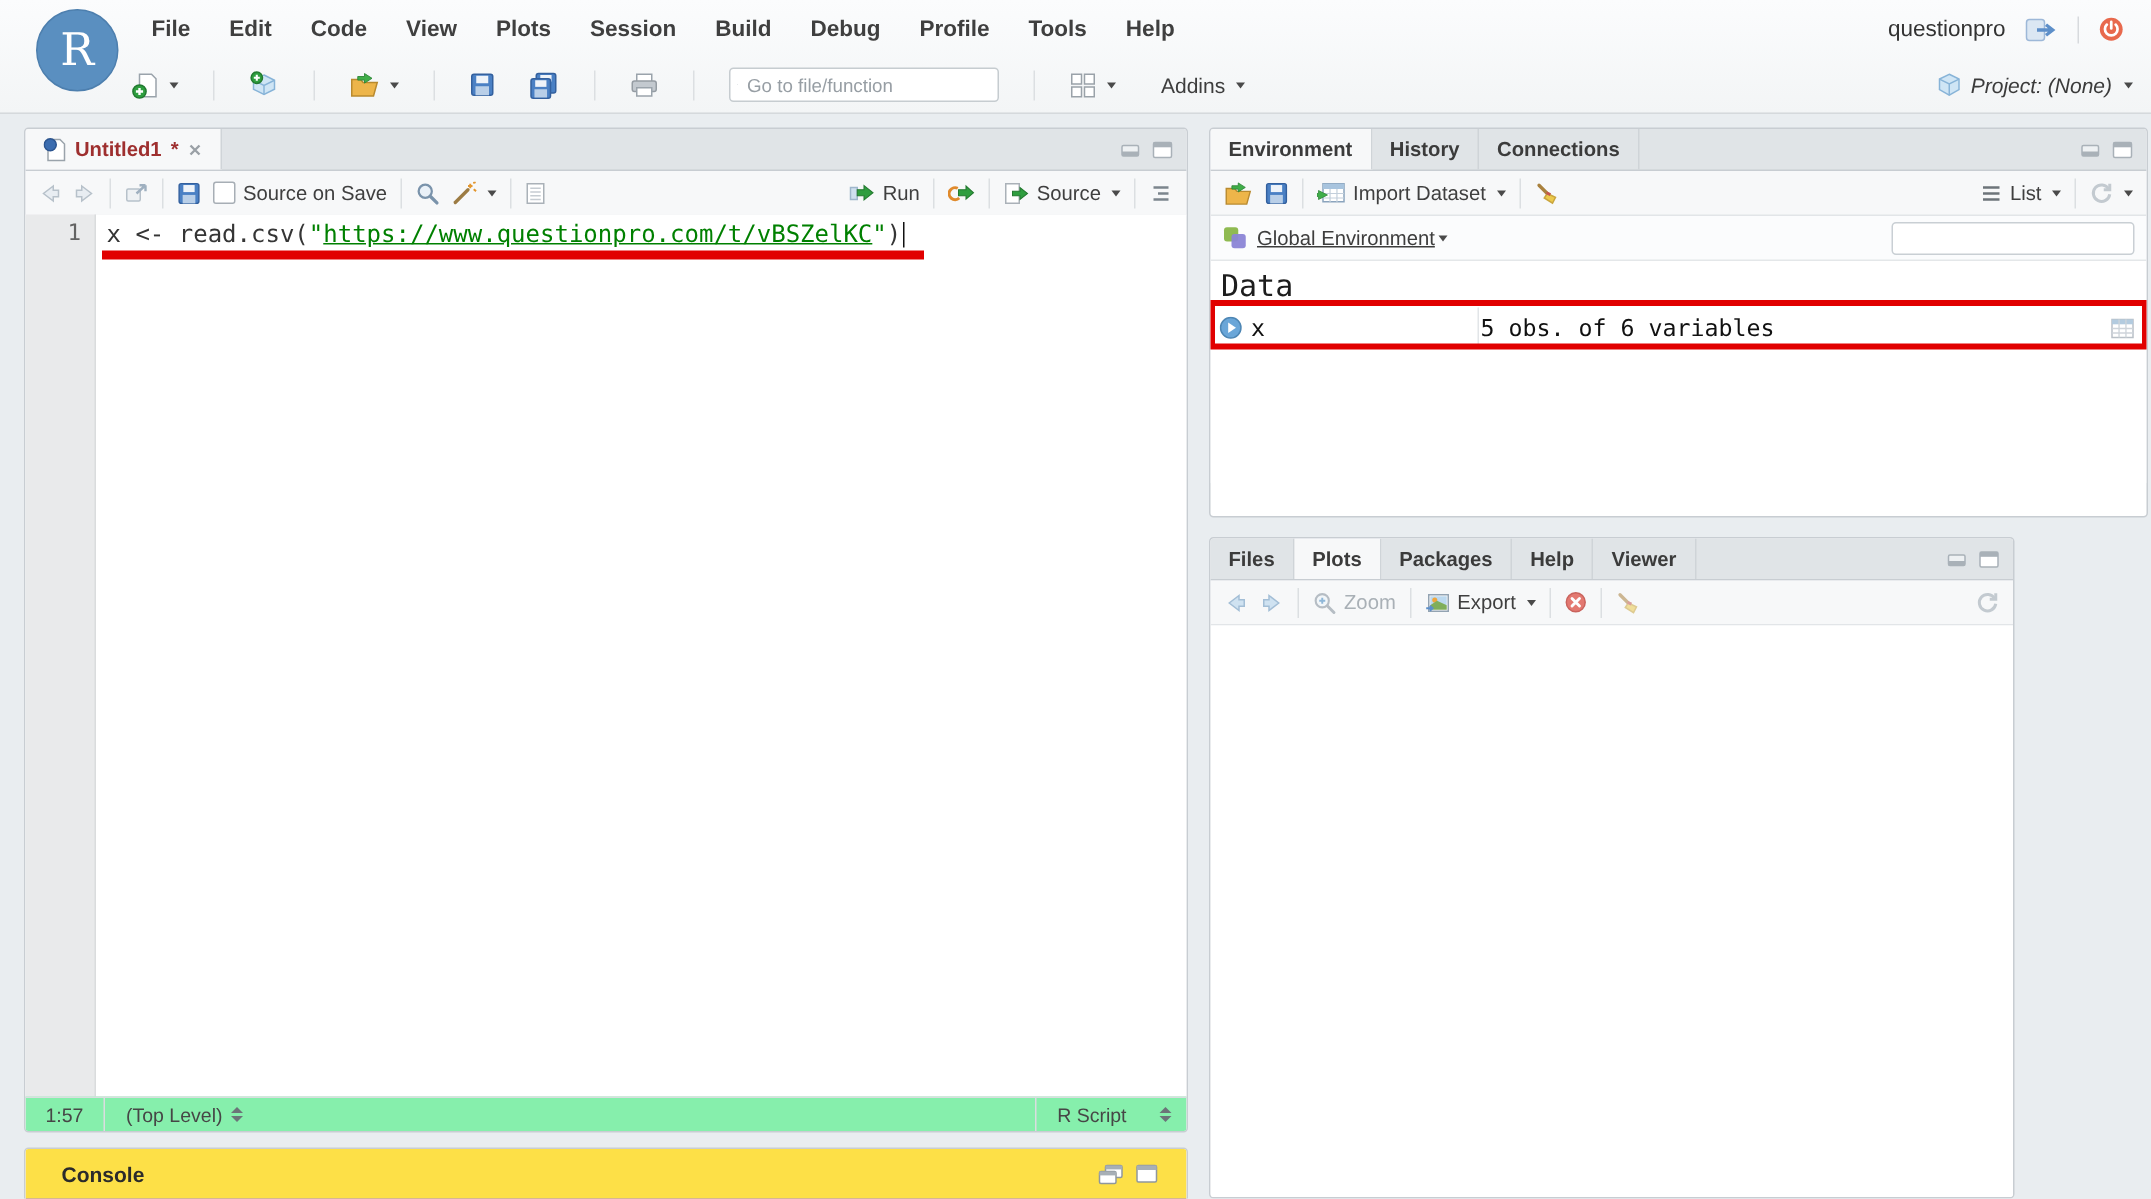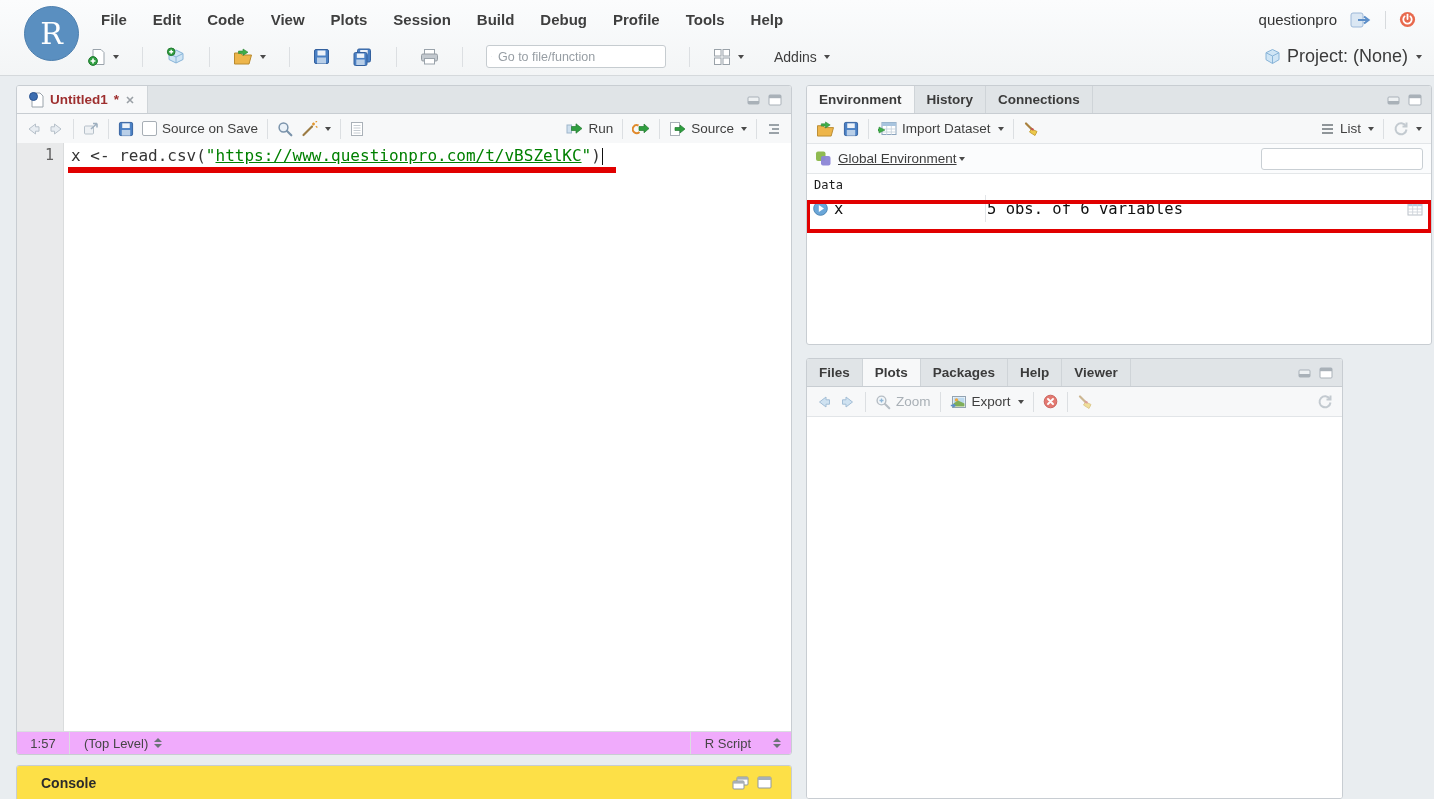--- a/index.html
+++ b/index.html
@@ -23,21 +23,21 @@
   .sep{width:1px;height:20px;background:#dcdfe2;margin:0 5px;}
   .caret{width:0;height:0;border-left:3.5px solid transparent;border-right:3.5px solid transparent;
          border-top:4.5px solid #4a4a4a;margin-left:2px;}
   .goto-wrap{display:flex;align-items:center;width:170px;height:21px;background:#fff;
              border:1px solid #c6ccd0;border-radius:3px;margin:0 4px;padding:0 4px;gap:4px;}
   .goto-input{border:none;outline:none;flex:1;font-size:12.5px;color:#555;
               font-family:"Liberation Sans",sans-serif;background:transparent;}
   .goto-input::placeholder{color:#979ea4;}
   .tool-label{font-size:14px;color:#3d3d3d;}
   .project{position:absolute;right:12px;top:39px;height:35px;display:flex;align-items:center;gap:6px;}
-  .project-label{font-size:18px;color:#3b3b3b;}
+  .project-label{font-size:14px;color:#3b3b3b;font-style:italic;}
   
   .pane{position:absolute;background:#fff;border:1px solid #c8cdd2;border-radius:3px;
         box-sizing:border-box;overflow:hidden;}
   #source-pane{left:16px;top:85px;width:776px;height:670px;}
   #console-pane{left:16px;top:765px;width:776px;height:60px;}
   #env-pane{left:806px;top:85px;width:626px;height:260px;}
   #files-pane{left:806px;top:358px;width:537px;height:441px;}
   .tabstrip{height:27px;display:flex;align-items:stretch;background:#e0e4e7;
             border-bottom:1px solid #c8cdd2;}
   .tab{display:flex;align-items:center;gap:6px;padding:0 12px;font-size:13.5px;
@@ -57,21 +57,21 @@
   .lineno{font-family:"DejaVu Sans Mono",monospace;font-size:15px;color:#636363;
           text-align:right;padding:3px 9px 0 0;}
   .codeline{position:absolute;left:54px;top:3px;white-space:pre;
             font-family:"DejaVu Sans Mono",monospace;font-size:16px;line-height:20px;}
   .code-default{color:#353535;}
   .code-string{color:#008000;}
   .code-url{color:#008000;text-decoration:underline;}
   .text-caret{display:inline-block;width:1px;height:17px;background:#111;
               vertical-align:text-bottom;margin-left:1px;}
   .code-underline{position:absolute;left:51px;top:24px;width:548px;height:6px;background:#e10000;}
-  .srcstatus{position:absolute;left:0;right:0;bottom:0;height:23px;background:#f0abfc;
+  .srcstatus{position:absolute;left:0;right:0;bottom:0;height:23px;background:#86efac;
              border-top:1px solid #dadde0;display:flex;align-items:center;
              font-size:13px;color:#464646;box-sizing:border-box;}
   .cursorpos{width:52px;text-align:center;border-right:1px solid #dadde0;align-self:stretch;
              display:flex;align-items:center;justify-content:center;}
   .scope{display:flex;align-items:center;gap:6px;padding-left:14px;}
   .ftype{display:flex;align-items:center;gap:22px;border-left:1px solid #dadde0;
          align-self:stretch;padding:0 10px 0 14px;}
   .sorter{display:inline-flex;flex-direction:column;gap:2px;}
   .tri-up{width:0;height:0;border-left:4px solid transparent;border-right:4px solid transparent;
           border-bottom:4px solid #6c7378;}
@@ -81,21 +81,21 @@
   .console-header{height:33px;background:#fde047;display:flex;align-items:center;
                   padding:0 10px 0 24px;border-bottom:7px solid #701a75;}
   .console-title{font-size:14px;font-weight:700;color:#2b2b2b;}
   
   .scope-row{height:29px;background:#fbfcfd;border-bottom:1px solid #e4e7e9;display:flex;
              align-items:center;padding:0 8px;font-size:13.5px;color:#3d3d3d;gap:6px;}
   .search-box{margin-left:auto;width:152px;height:20px;background:#fff;border:1px solid #c9cfd4;
               border-radius:3px;display:flex;align-items:center;padding:0 4px;gap:4px;}
   .search-input{border:none;outline:none;flex:1;background:transparent;font-size:12px;}
   .env-body{position:relative;background:#fff;height:148px;}
-  .env-section{font-family:"DejaVu Sans Mono",monospace;font-size:12px;color:#1d1d1d;
+  .env-section{font-family:"DejaVu Sans Mono",monospace;font-size:20px;color:#1d1d1d;
                padding:4px 0 3px 7px;}
   .env-row{height:27px;display:flex;align-items:center;padding-left:6px;
            font-family:"DejaVu Sans Mono",monospace;font-size:15.5px;color:#111;}
   .env-name{display:flex;align-items:center;gap:6px;width:172px;}
   .env-value{border-left:1px solid #e2e5e8;align-self:stretch;display:flex;
              align-items:center;padding-left:1px;flex:1;}
   .env-rowicon{margin-left:auto;margin-right:8px;display:flex;align-items:center;}
   .annotation-box{position:absolute;left:-1px;right:-1px;top:27px;height:33px;
                   border:4px solid #e10000;box-sizing:border-box;pointer-events:none;z-index:5;}
   .annotation-underline{pointer-events:none;z-index:5;}

